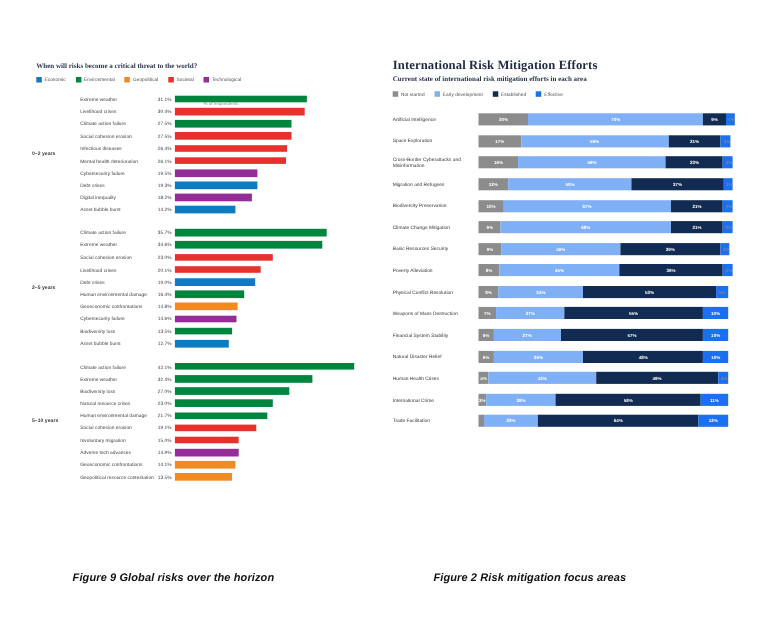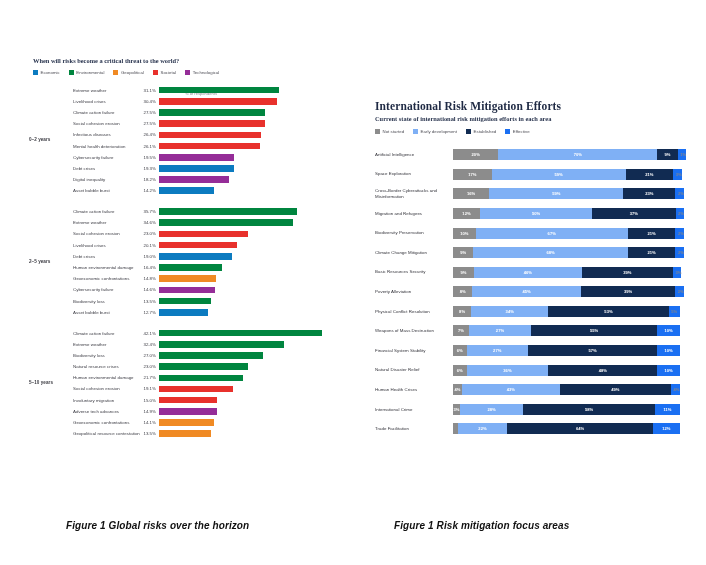--- a/index.html
+++ b/index.html
@@ -47,21 +47,21 @@
     letter-spacing:.02px;
   }
   .lrow-val{
     width:22px;font-size:4.4px;color:#3c3c44;text-align:right;
     padding-right:3px;box-sizing:border-box;letter-spacing:.02px;
   }
   .lrow-track{flex:1;height:100%;position:relative;}
   .lrow-bar{height:6.6px;margin-top:1.6px;display:block;}
 
   
-  #right-panel{left:375px;top:54px;width:305px;margin-top:46px;}
+  #right-panel{left:357px;top:54px;width:305px;}
   .rrows{margin-top:11px;}
   .rrow{display:flex;align-items:center;height:19.6px;}
   .rrow-label{
     width:78px;font-size:4.4px;color:#33333a;line-height:1.25;
     padding-right:4px;box-sizing:border-box;letter-spacing:.02px;
   }
   .rrow-stack{flex:1;display:flex;height:11px;align-items:stretch;position:relative;}
   .seg{display:flex;align-items:center;justify-content:center;overflow:hidden;}
   .seg-txt{font-size:4.1px;font-weight:bold;letter-spacing:.02px;white-space:nowrap;}
   .seg.outside{overflow:visible;justify-content:flex-start;}
@@ -601,16 +601,16 @@
               <span class="seg-txt" style="color: rgb(255, 255, 255);">64%</span>
             </div>
             <div class="seg" style="flex: 0 0 12%; background: rgb(26, 111, 242);">
               <span class="seg-txt" style="color: rgb(255, 255, 255);">12%</span>
             </div>
           </div>
         </div>
       </div>
   </div>
 
-  <div class="caption" id="caption-left">Figure 1 Global risks over the horizon</div>
-  <div class="caption" id="caption-right">Figure 1 Risk mitigation focus areas</div>
+  <div class="caption" id="caption-left">Figure 9 Global risks over the horizon</div>
+  <div class="caption" id="caption-right">Figure 2 Risk mitigation focus areas</div>
 
 </div>
 
 </body></html>

